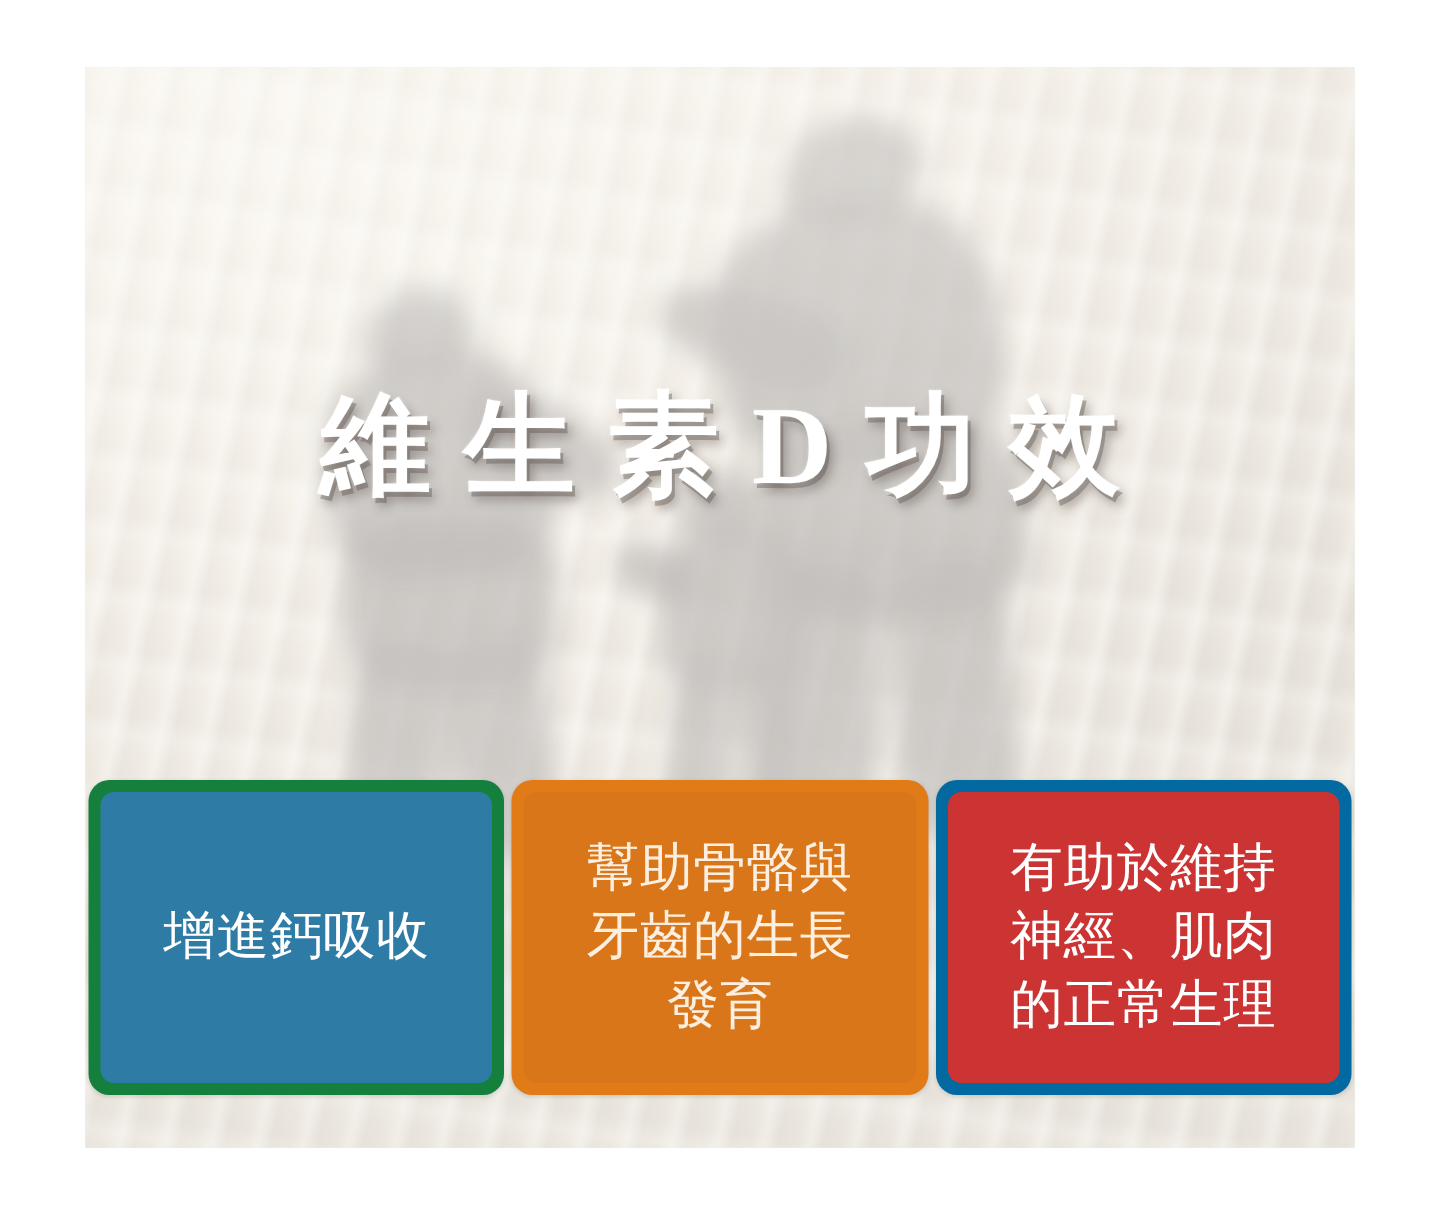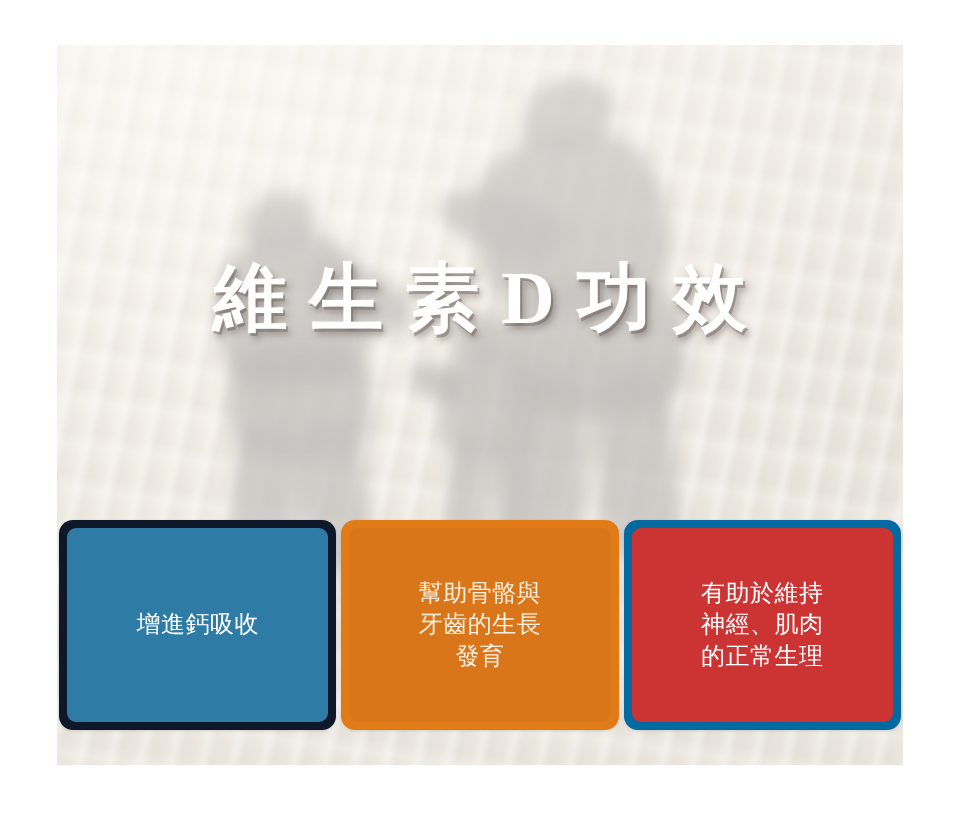--- a/index.html
+++ b/index.html
@@ -213,30 +213,30 @@
     height: 100%;
     border-radius: 9px;
     display: flex;
     align-items: center;
     justify-content: center;
     box-sizing: border-box;
     padding: 4px 6px;
   }
   .card-text {
     font-family: "DejaVu Sans", "Liberation Sans", sans-serif;
-    font-size: 24px;
+    font-size: 35px;
     line-height: 1.30;
     color: #ffffff;
     text-align: center;
     white-space: pre-line;
     letter-spacing: 0.5px;
   }
 
   
-  .card.blue   { background: #0f172a; }
+  .card.blue   { background: #15803d; }
   .card.blue   .card-inner { background: #2e7ba6; }
 
   .card.orange { background: #e07b18; }
   .card.orange .card-inner { background: #d9761a; }
   .card.orange .card-text  { color: #fcefe0; }
 
   .card.teal   { background: #0fa29d; }
   .card.teal   .card-inner { background: #0d9693; }
 
   .card.red    { background: #0369a1; }

